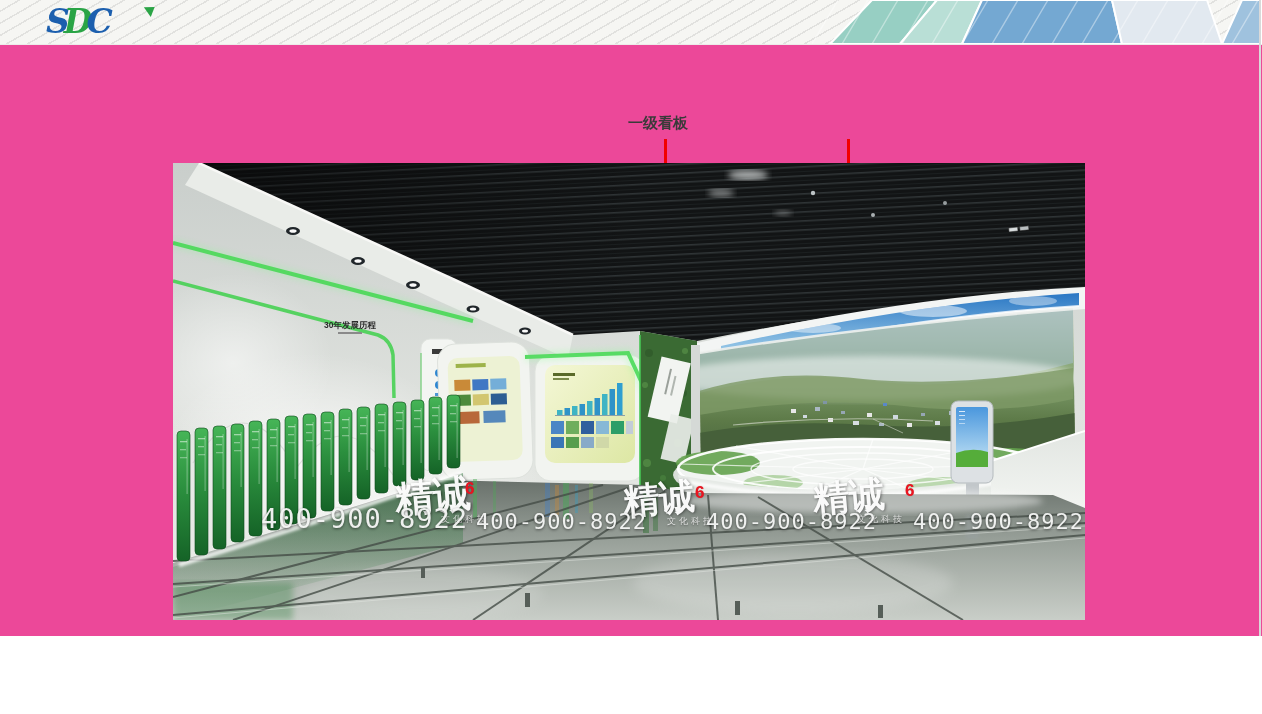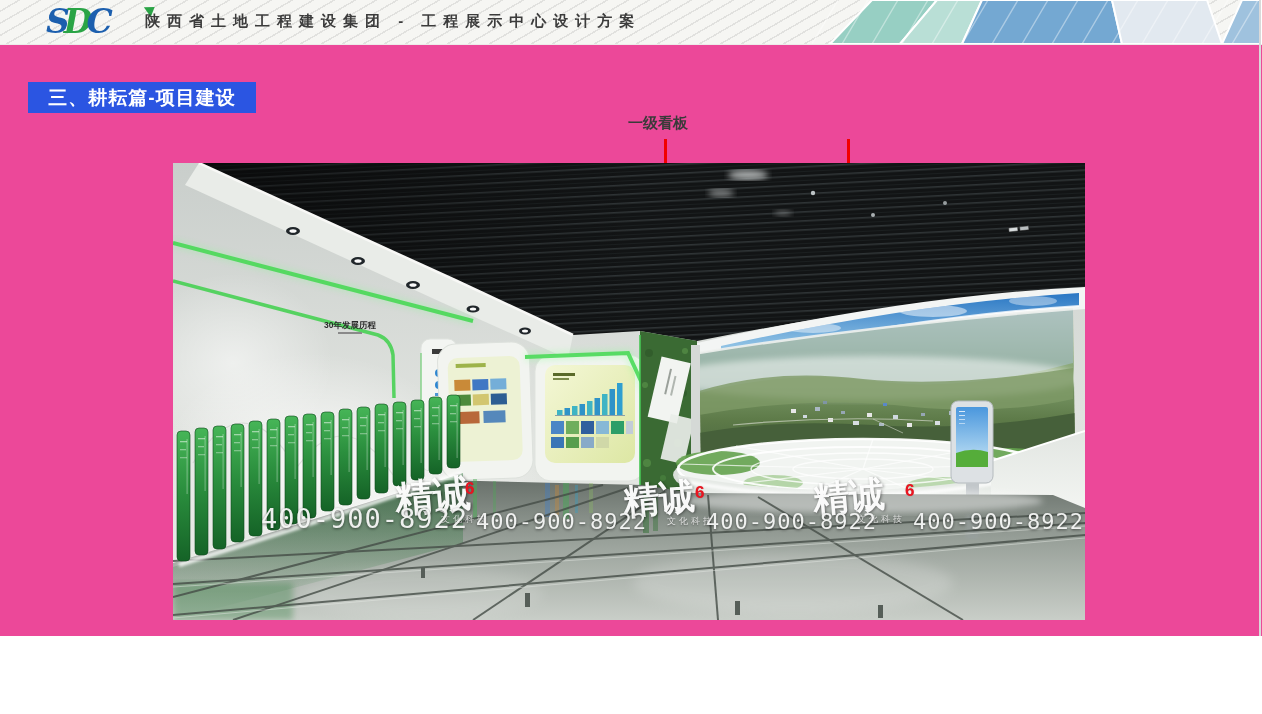--- a/index.html
+++ b/index.html
@@ -64,24 +64,22 @@
       <polygon points="410,44 430,0 450,0 450,44" fill="#9fc2de" stroke="#ffffff" stroke-width="2"></polygon>
       <rect x="0" y="0" width="450" height="44" fill="none"></rect>
       <g opacity=".4">
         <path d="M0,44 L26,0 M30,44 L56,0 M60,44 L86,0 M90,44 L116,0 M120,44 L146,0 M150,44 L176,0 M180,44 L206,0 M210,44 L236,0 M240,44 L266,0 M270,44 L296,0 M300,44 L326,0 M330,44 L356,0 M360,44 L386,0 M390,44 L416,0 M420,44 L446,0" stroke="#ffffff" stroke-width="1.4"></path>
       </g>
     </svg>
     <div class="logo">
       <span class="lg lg-s">S</span><span class="lg lg-d">D</span><span class="lg lg-c">C</span>
       <span class="logo-arrow"></span>
     </div>
-    <div class="hdr-title">陕西省土地工程建设集团 - 工程展示中心设计方案</div>
   </div>
 
-  <div class="badge" style="background-color: rgb(43, 85, 226);">三、耕耘篇-项目建设</div>
 
   <div class="callout callout-1">一级看板</div>
   <div class="vline vline-1" style="background-color: rgb(242, 0, 0);"></div>
   <div class="vline vline-2" style="background-color: rgb(242, 0, 0);"></div>
 
   <div class="figure">
     <svg width="912" height="457" viewBox="0 0 912 457">
       <defs>
         <linearGradient id="gWall" x1="0" y1="0" x2="0" y2="1">
           <stop offset="0" stop-color="#c9cecb"></stop>

